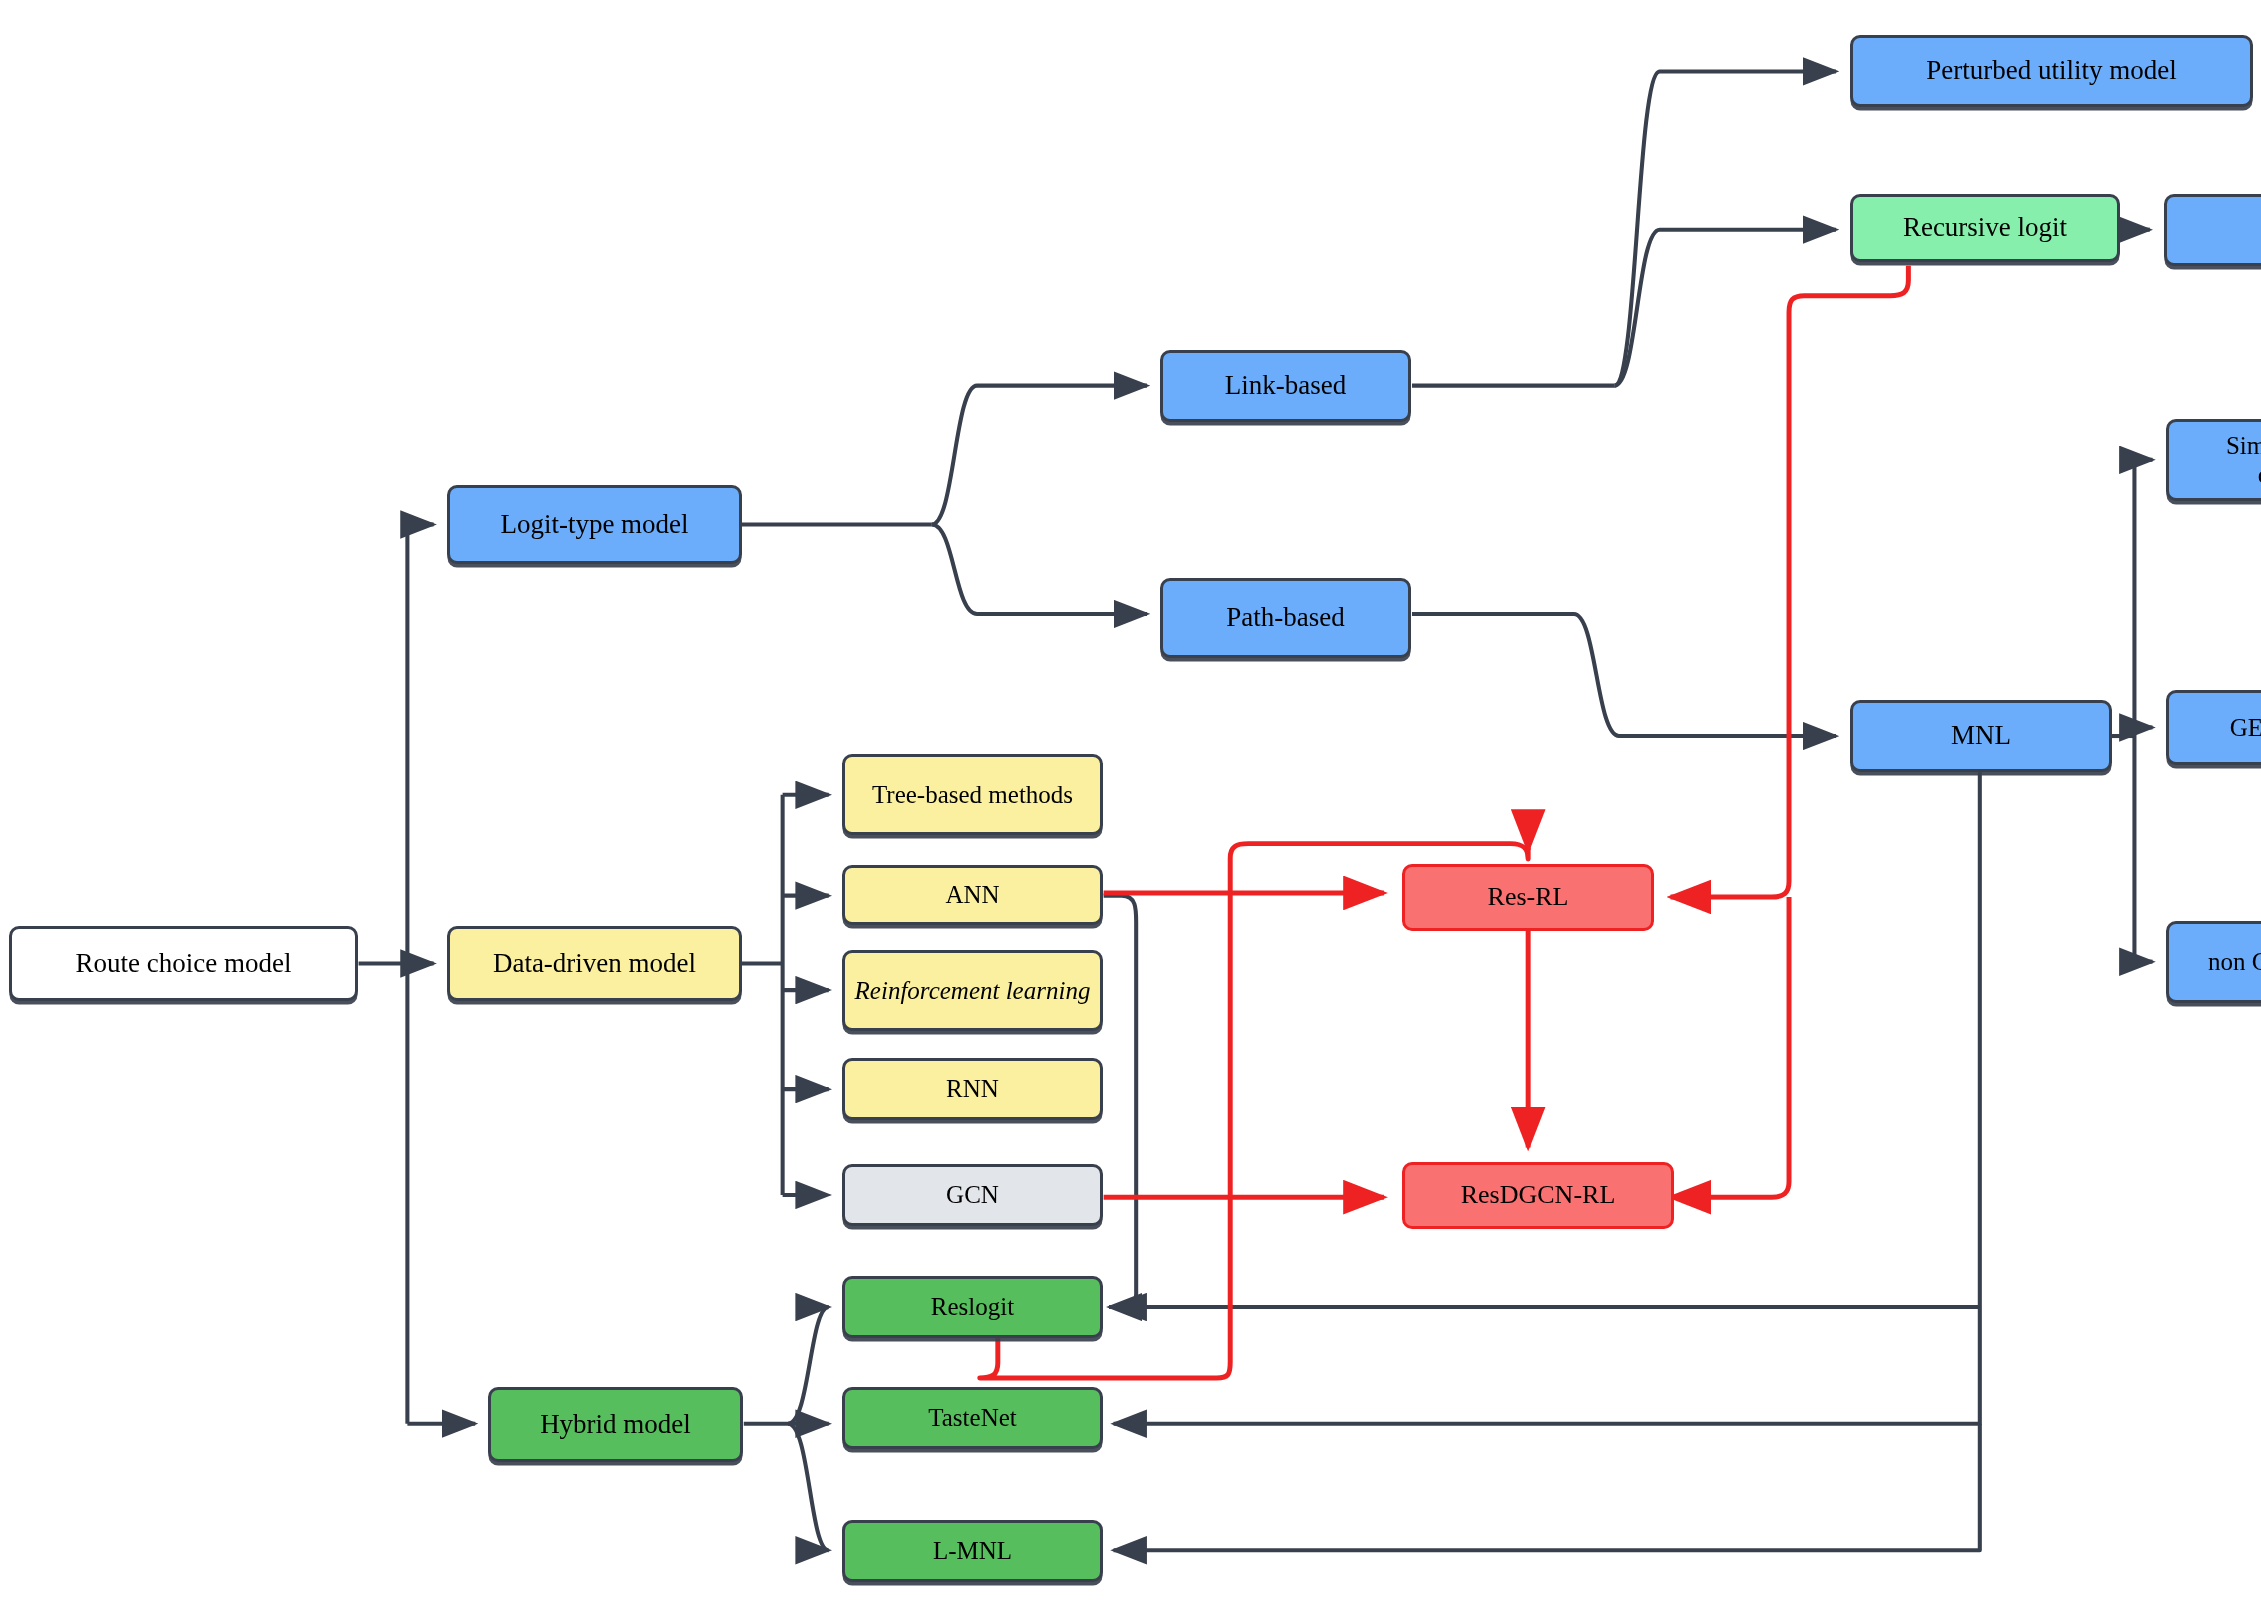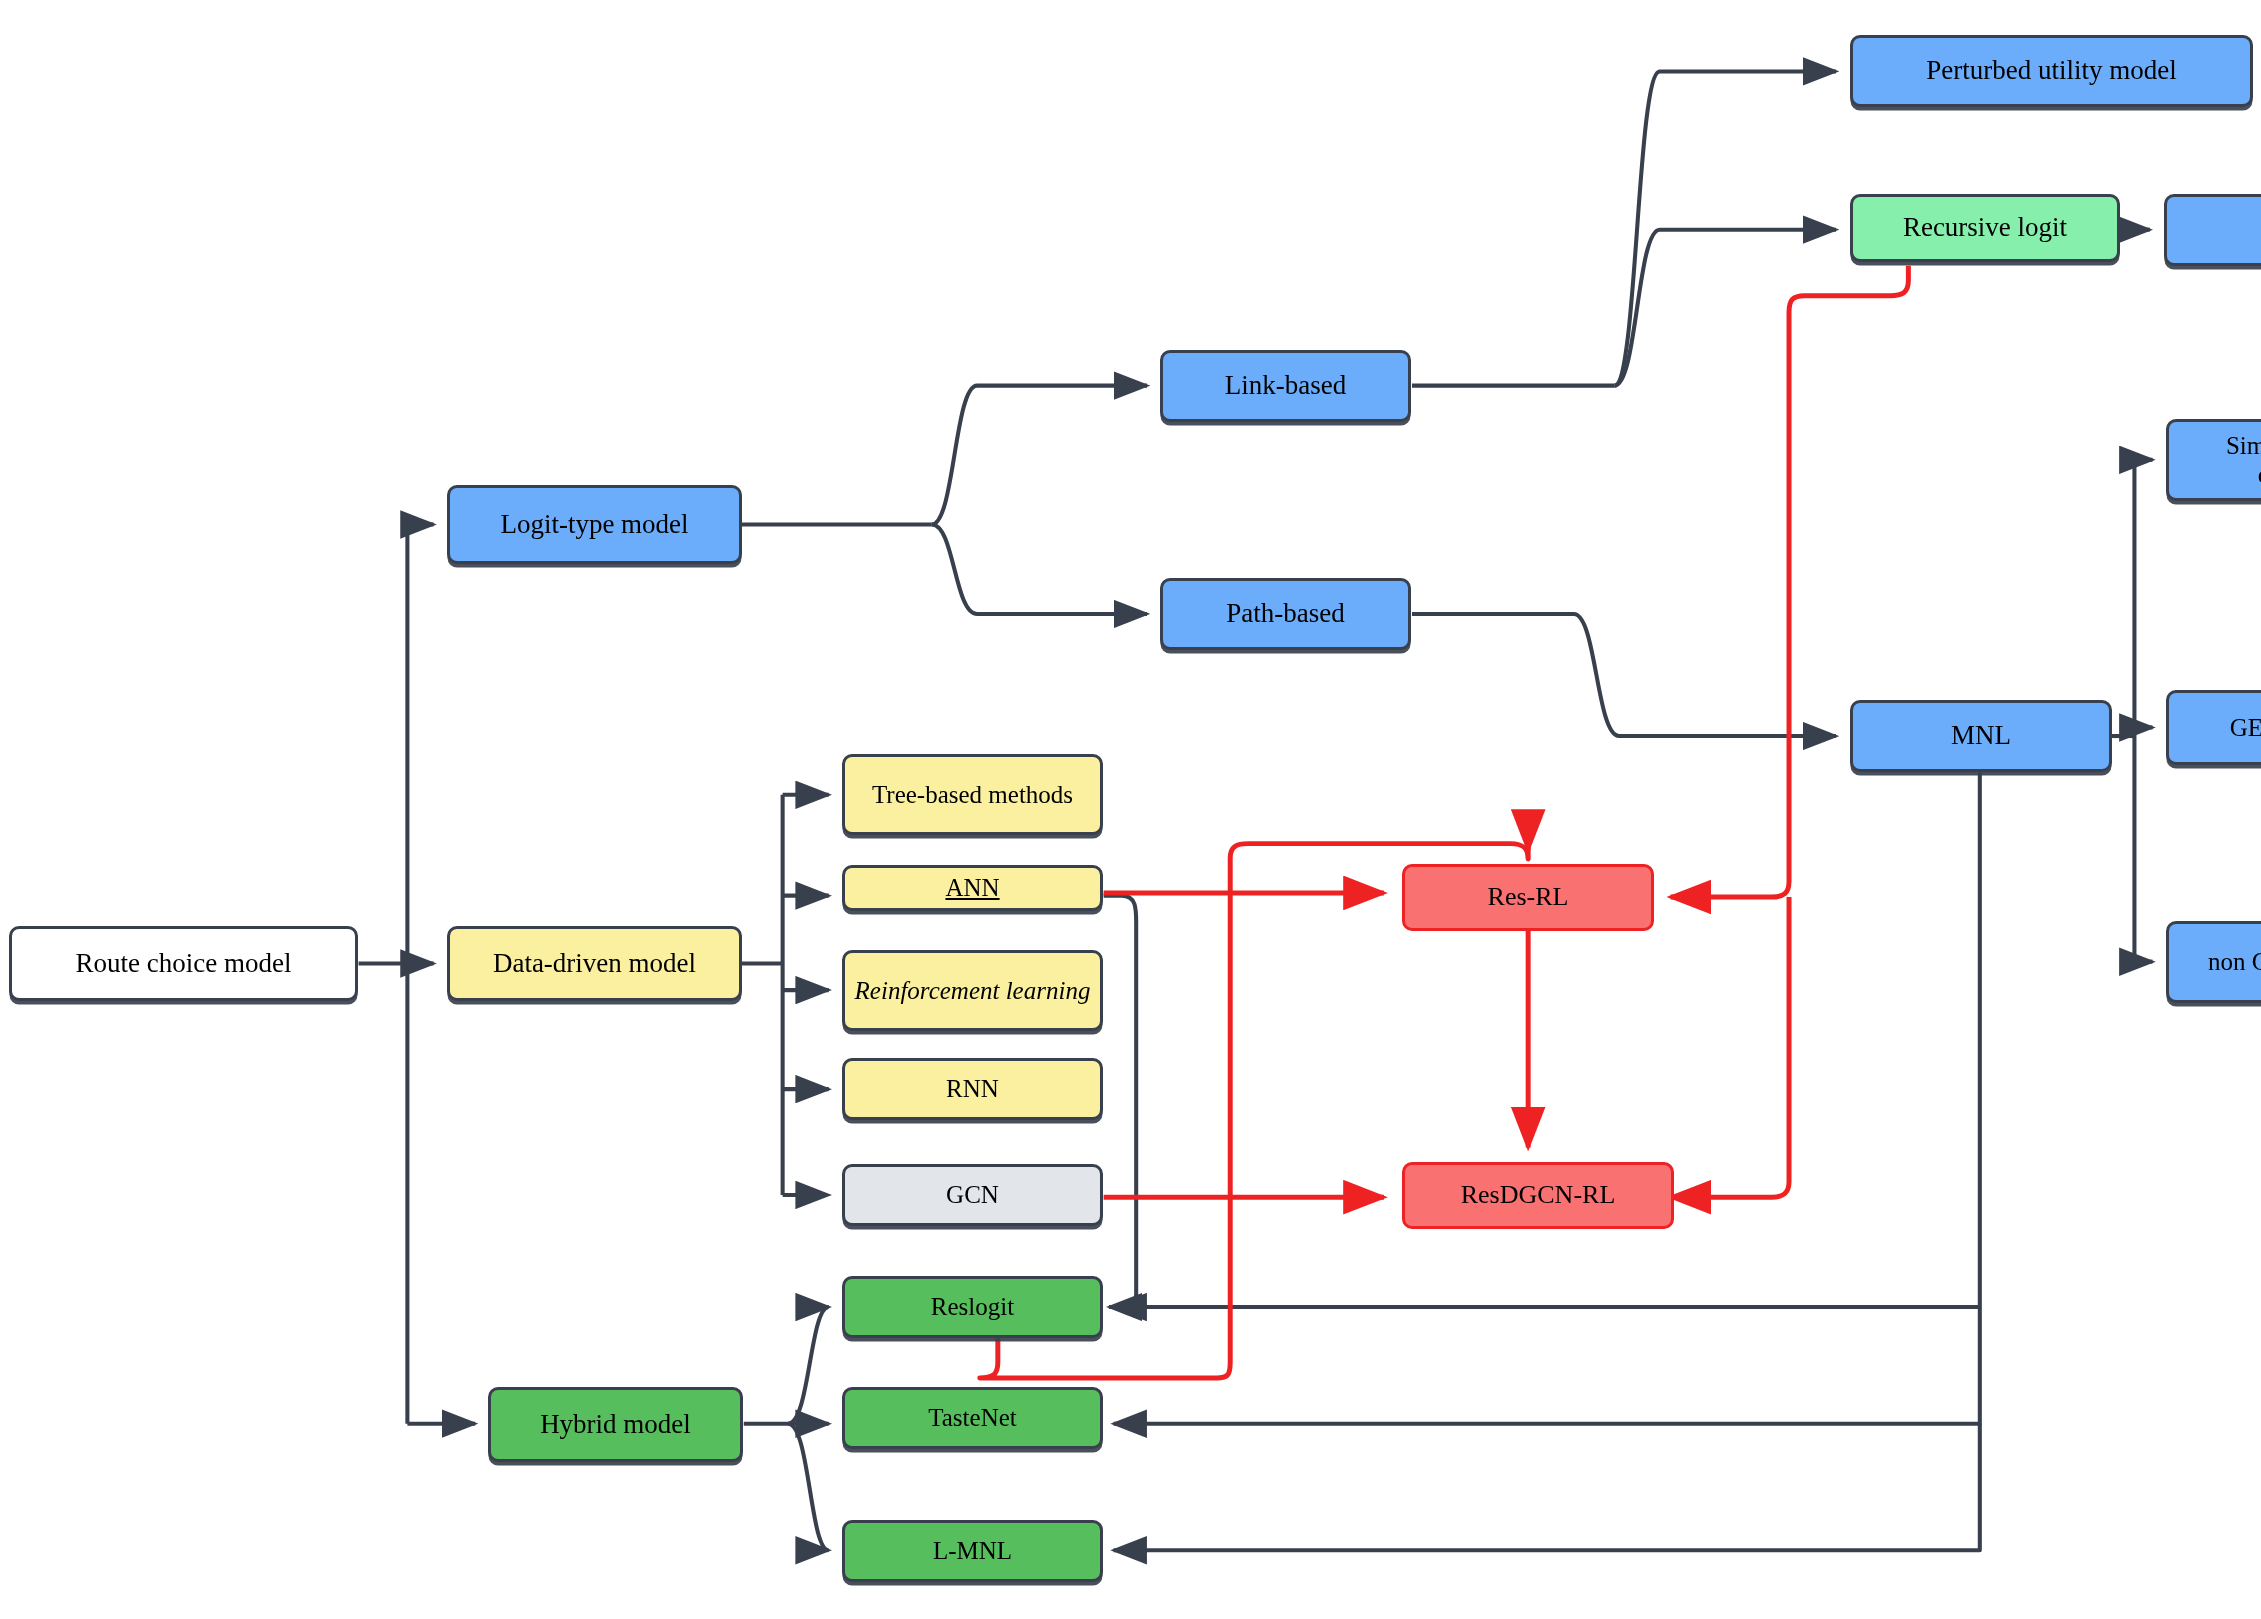--- a/index.html
+++ b/index.html
@@ -131,21 +131,21 @@
   </div>
 
   <div class="node" style="left:488px;top:1387px;width:255px;height:75px;background:#56BE5C;font-size:27px;">
     <span>Hybrid model</span>
   </div>
 
   <div class="node" style="left:1160px;top:350px;width:251px;height:72px;background:#6BADFA;font-size:27px;">
     <span>Link-based</span>
   </div>
 
-  <div class="node" style="left:1160px;top:578px;width:251px;height:72px;background:#6BADFA;font-size:27px;">
+  <div class="node" style="left:1160px;top:578px;width:251px;height:80px;background:#6BADFA;font-size:27px;">
     <span>Path-based</span>
   </div>
 
   <div class="node" style="left:1850px;top:35px;width:403px;height:72px;background:#6BADFA;font-size:27px;">
     <span>Perturbed utility model</span>
   </div>
 
   <div class="node" style="left:1850px;top:194px;width:270px;height:68px;background:#86efac;font-size:27px;">
     <span>Recursive logit</span>
   </div>
@@ -167,21 +167,21 @@
   </div>
 
   <div class="node" style="left:2166px;top:921px;width:285px;height:82px;background:#6BADFA;font-size:25px;">
     <span>non GEV-structured</span>
   </div>
 
   <div class="node" style="left:842px;top:754px;width:261px;height:81px;background:#FBF0A0;font-size:25px;">
     <span>Tree-based methods</span>
   </div>
 
-  <div class="node" style="left:842px;top:865px;width:261px;height:46px;background:#FBF0A0;font-size:25px;text-decoration:underline;">
+  <div class="node" style="left:842px;top:865px;width:261px;height:60px;background:#FBF0A0;font-size:25px;">
     <span>ANN</span>
   </div>
 
   <div class="node" style="left:842px;top:950px;width:261px;height:81px;background:#FBF0A0;font-size:25px;font-style:italic;">
     <span>Reinforcement learning</span>
   </div>
 
   <div class="node" style="left:842px;top:1058px;width:261px;height:62px;background:#FBF0A0;font-size:25px;">
     <span>RNN</span>
   </div>

